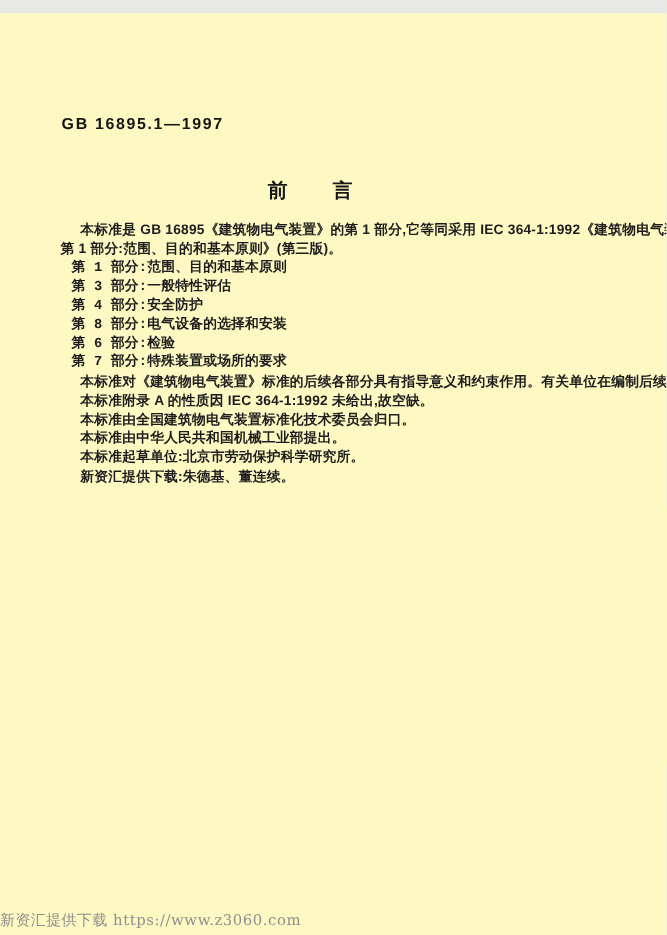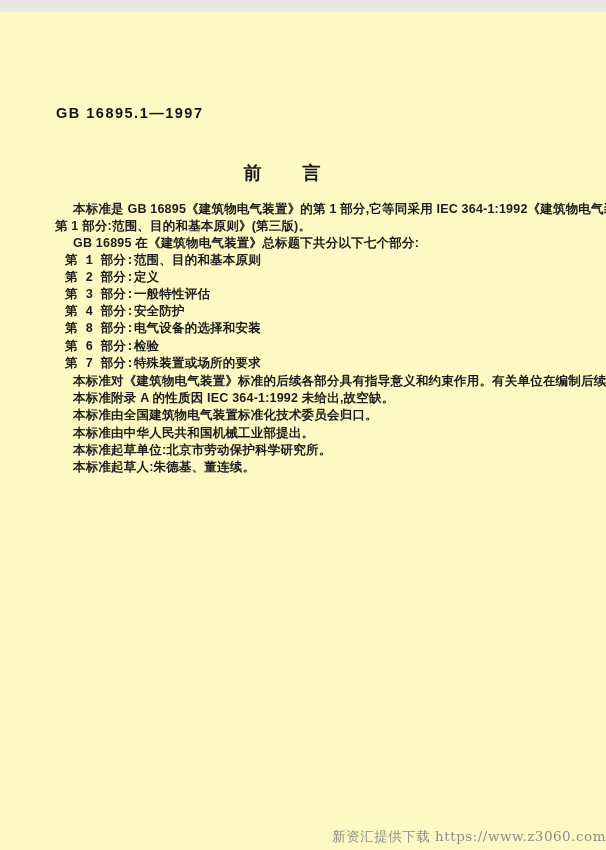--- a/index.html
+++ b/index.html
@@ -30,51 +30,49 @@
     font-size:12.5px; line-height:17.2px;
     font-weight:600; color:#1d1d1d;
     letter-spacing:0.2px;
   }
   .line { white-space:nowrap; }
   .ind0 { padding-left:0; }
   .ind1 { padding-left:10px;font-family:Liberation Mono, monospace; }
   .ind2 { padding-left:18px; }
   .footer {
     position:absolute; left:0; top:816px; width:100%;
-    text-align:right;
+    text-align:left;
     font-family:"DejaVu Serif","Liberation Serif",serif;
     font-size:13.5px; color:#8e8e8e;
     letter-spacing:0.5px;
   }
 </style>
 </head>
 <body>
 
 <div class="page">
 
   <div class="doc-number">GB 16895.1—1997</div>
 
   <div class="title-row">
     <span class="t-left">前</span><span>言</span>
   </div>
 
   <div class="body-block">
     <div class="line ind2">本标准是 GB 16895《建筑物电气装置》的第 1 部分,它等同采用 IEC 364-1:1992《建筑物电气装置</div>
     <div class="line ind0">第 1 部分:范围、目的和基本原则》(第三版)。</div>
-    <div class="line ind2">GB 16895 在《建筑物电气装置》总标题下共分以下七个部分:</div>
     <div class="line ind1">第 1 部分:范围、目的和基本原则</div>
-    <div class="line ind1">第 2 部分:定义</div>
     <div class="line ind1">第 3 部分:一般特性评估</div>
     <div class="line ind1">第 4 部分:安全防护</div>
     <div class="line ind1">第 8 部分:电气设备的选择和安装</div>
     <div class="line ind1">第 6 部分:检验</div>
     <div class="line ind1">第 7 部分:特殊装置或场所的要求</div>
     <div class="line ind2">本标准对《建筑物电气装置》标准的后续各部分具有指导意义和约束作用。有关单位在编制后续各</div>
     <div class="line ind2">本标准附录 A 的性质因 IEC 364-1:1992 未给出,故空缺。</div>
     <div class="line ind2">本标准由全国建筑物电气装置标准化技术委员会归口。</div>
     <div class="line ind2">本标准由中华人民共和国机械工业部提出。</div>
     <div class="line ind2">本标准起草单位:北京市劳动保护科学研究所。</div>
-    <div class="line ind2">本标准起草人:朱德基、董连续。</div>
+    <div class="line ind2">新资汇提供下载:朱德基、董连续。</div>
   </div>
 
   <div class="footer">新资汇提供下载 https://www.z3060.com</div>
 
 </div>
 
 </body></html>

